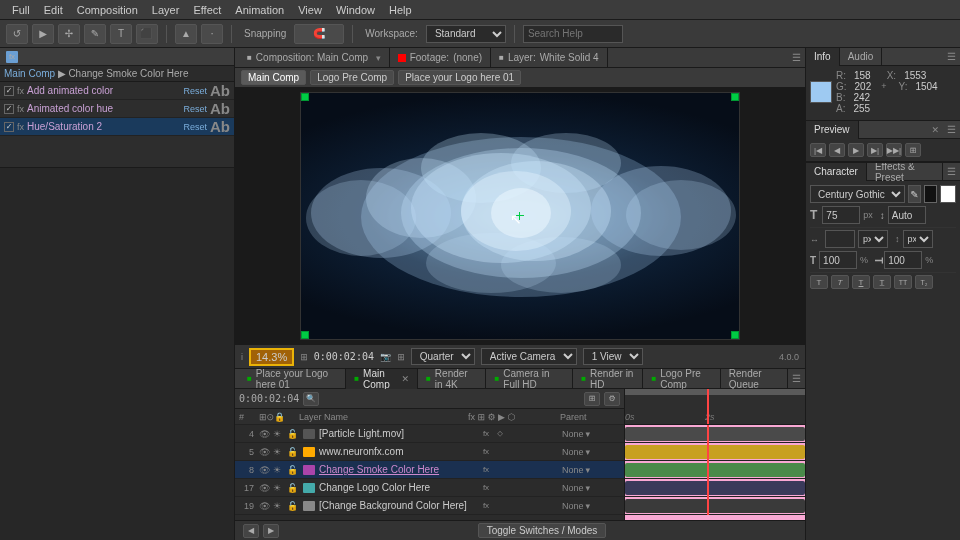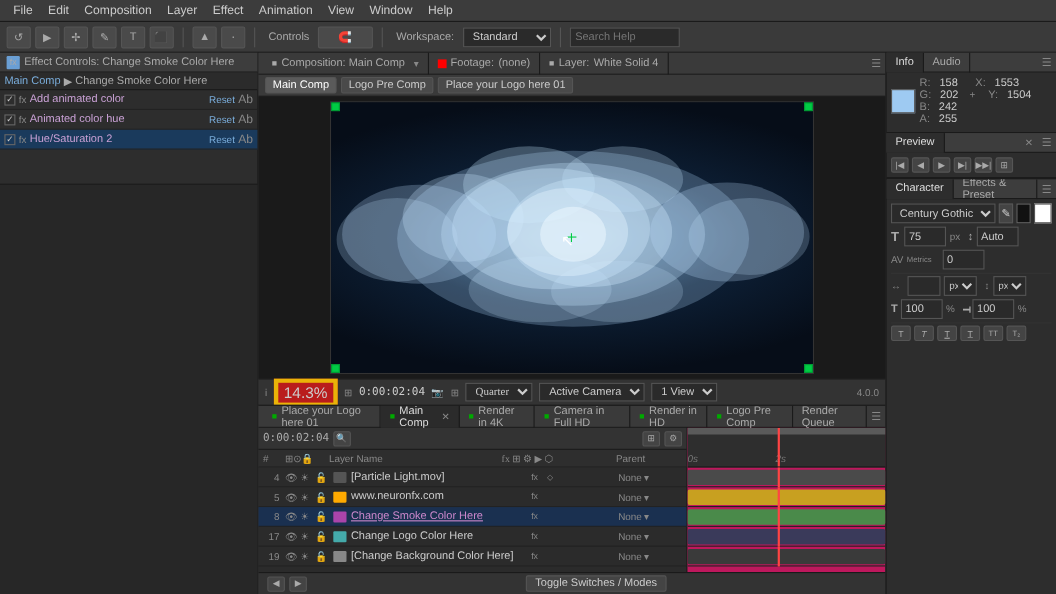--- a/index.html
+++ b/index.html
@@ -142,21 +142,21 @@
       background: transparent;
       display: flex;
       align-items: center;
       justify-content: center;
       cursor: pointer;
       font-size: 8px;
     }
     .effect-name { flex: 1; color: #c8a0d4; font-size: 10px; }
     .effect-fx { color: #888; font-size: 9px; }
     .effect-reset { color: #7aaddb; font-size: 9px; cursor: pointer; }
-    .effect-ab { color: #888; font-size: 11px; }
+    .effect-ab { color: #888; font-size: 15px; font-weight: bold; }
     .effect-row.selected { background: #1a3a5c; }
 
     
     #timeline-panel {
       flex: 1;
       background: #2d2d2d;
     }
 
     
     #center-panel {
@@ -261,40 +261,39 @@
       height: 24px;
       background: #333;
       display: flex;
       align-items: center;
       padding: 0 6px;
       gap: 6px;
       border-top: 1px solid #1a1a1a;
       font-size: 10px;
     }
     .zoom-display {
-      background: #b91c1c;
-      border: 4px solid #eab308;
+      background: #a16207;
+      border: 2px solid #eab308;
       padding: 1px 5px;
-      font-size: 14px;
+      font-size: 11px;
       color: #ccc;
       cursor: pointer;
     }
     .timecode {
       color: #ccc;
       font-size: 10px;
       font-family: monospace;
     }
     .quality-select {
       background: #2a2a2a;
       border: 1px solid #555;
       color: #ccc;
       font-size: 10px;
       padding: 1px 4px;
       cursor: pointer;
-      font-family: Liberation Serif, serif;
     }
     .view-select {
       background: #2a2a2a;
       border: 1px solid #555;
       color: #ccc;
       font-size: 10px;
       padding: 1px 4px;
     }
 
     
@@ -405,21 +404,21 @@
       width: 60px;
       font-size: 9px;
       color: #888;
       display: flex;
       align-items: center;
       gap: 2px;
     }
 
     #timeline-track-area {
       flex: 1;
-      background: #be185d;
+      background: #f9a8d4;
       overflow: hidden;
       font-style: italic;
     }
     #track-header {
       height: 36px;
       background: #2e2e2e;
       border-bottom: 1px solid #1a1a1a;
       position: relative;
       display: flex;
       align-items: flex-end;
@@ -596,21 +595,21 @@
       border-radius: 2px;
       font-size: 10px;
       color: #ccc;
       cursor: pointer;
     }
   </style>
 </head>
 <body>
 
 <div id="menu-bar">
-  <span class="menu-item">File</span>
+  <span class="menu-item">Full</span>
   <span class="menu-item">Edit</span>
   <span class="menu-item">Composition</span>
   <span class="menu-item">Layer</span>
   <span class="menu-item">Effect</span>
   <span class="menu-item">Animation</span>
   <span class="menu-item">View</span>
   <span class="menu-item">Window</span>
   <span class="menu-item">Help</span>
 </div>
 
@@ -618,39 +617,38 @@
   <div class="toolbar-btn">↺</div>
   <div class="toolbar-btn">▶</div>
   <div class="toolbar-btn">✢</div>
   <div class="toolbar-btn">✎</div>
   <div class="toolbar-btn">T</div>
   <div class="toolbar-btn">⬛</div>
   <div class="toolbar-separator"></div>
   <div class="toolbar-btn">▲</div>
   <div class="toolbar-btn">⋅</div>
   <div class="toolbar-separator"></div>
-  <span class="toolbar-label">Controls</span>
+  <span class="toolbar-label">Snapping</span>
   <div class="toolbar-btn" style="width:50px;">🧲</div>
   <div class="toolbar-separator"></div>
   <span class="toolbar-label">Workspace:</span>
   <select class="toolbar-input">
     <option value="Standard">Standard</option>
   </select>
   <div class="toolbar-separator"></div>
   <input class="toolbar-input" type="text" style="width: 100px;" placeholder="Search Help">
 </div>
 
 <div id="main-layout">
 
   <div id="left-panel">
 
     <div id="effect-controls">
       <div class="panel-header">
         <div class="panel-header-icon">fx</div>
-        <span>Effect Controls: Change Smoke Color Here</span>
       </div>
       <div class="breadcrumb-row">
         <span class="breadcrumb-link">Main Comp</span>
         <span>&nbsp;▶&nbsp;</span>
         <span>Change Smoke Color Here</span>
       </div>
       <div class="effect-row">
         <div class="effect-checkbox">✓</div>
         <span class="effect-fx">fx</span>
         <span class="effect-name">Add animated color</span>
@@ -810,22 +808,22 @@
             <span style="font-size:10px;color:#aaa;font-family:monospace;">0:00:02:04</span>
             <div class="ctrl-btn">🔍</div>
             <div style="flex:1;"></div>
             <div class="ctrl-btn">⊞</div>
             <div class="ctrl-btn">⚙</div>
           </div>
           <div id="layer-col-header">
             <span style="width:20px;">#</span>
             <span style="width:40px;">⊞⊙🔒</span>
             <span style="flex:1;">Layer Name</span>
-            <span style="width:92px;font-family:Liberation Serif, serif;">fx ⊞ ⚙ ▶ ⬡</span>
-            <span style="width:60px;margin-left:12px;">Parent</span>
+            <span style="width:92px;">fx ⊞ ⚙ ▶ ⬡</span>
+            <span style="width:60px;">Parent</span>
           </div>
 
           <div class="layer-row">
             <span class="layer-num">4</span>
             <span class="layer-eye">👁</span>
             <span class="layer-solo">☀</span>
             <span class="layer-lock">🔓</span>
             <div class="layer-color" style="background:#555;"></div>
             <span class="layer-name">[Particle Light.mov]</span>
             <div class="layer-switch-area">
@@ -1031,26 +1029,20 @@
 
 
         <div class="char-row">
           <span style="font-size:12px;font-weight:bold;color:#aaa;margin-right:2px;">T</span>
           <input class="char-num-input" type="text" value="75" style="">
           <span class="char-small-text">px</span>
           <span style="font-size:10px;color:#aaa;margin-left:4px;">↕</span>
           <input class="char-num-input" type="text" value="Auto" style="">
         </div>
 
-        <div class="char-row">
-          <span style="font-size:9px;color:#888;">AV</span>
-          <span class="char-small-text" style="font-size:7px;">Metrics</span>
-          <span style="margin:0 2px;"></span>
-          <input class="char-num-input" type="text" value="0" style="">
-        </div>
 
         <div style="border-top:1px solid #333;margin:2px 0;"></div>
 
         <div class="char-row">
           <span style="font-size:9px;color:#888;width:12px;">↔</span>
           <input class="char-num-input" type="text" value="" style="width: 30px;">
           <select style="background:#2a2a2a;border:1px solid #555;color:#ccc;font-size:9px;width:30px;height:18px;">
             <option>px</option>
           </select>
           <span style="font-size:9px;color:#888;margin-left:4px;">↕</span>

